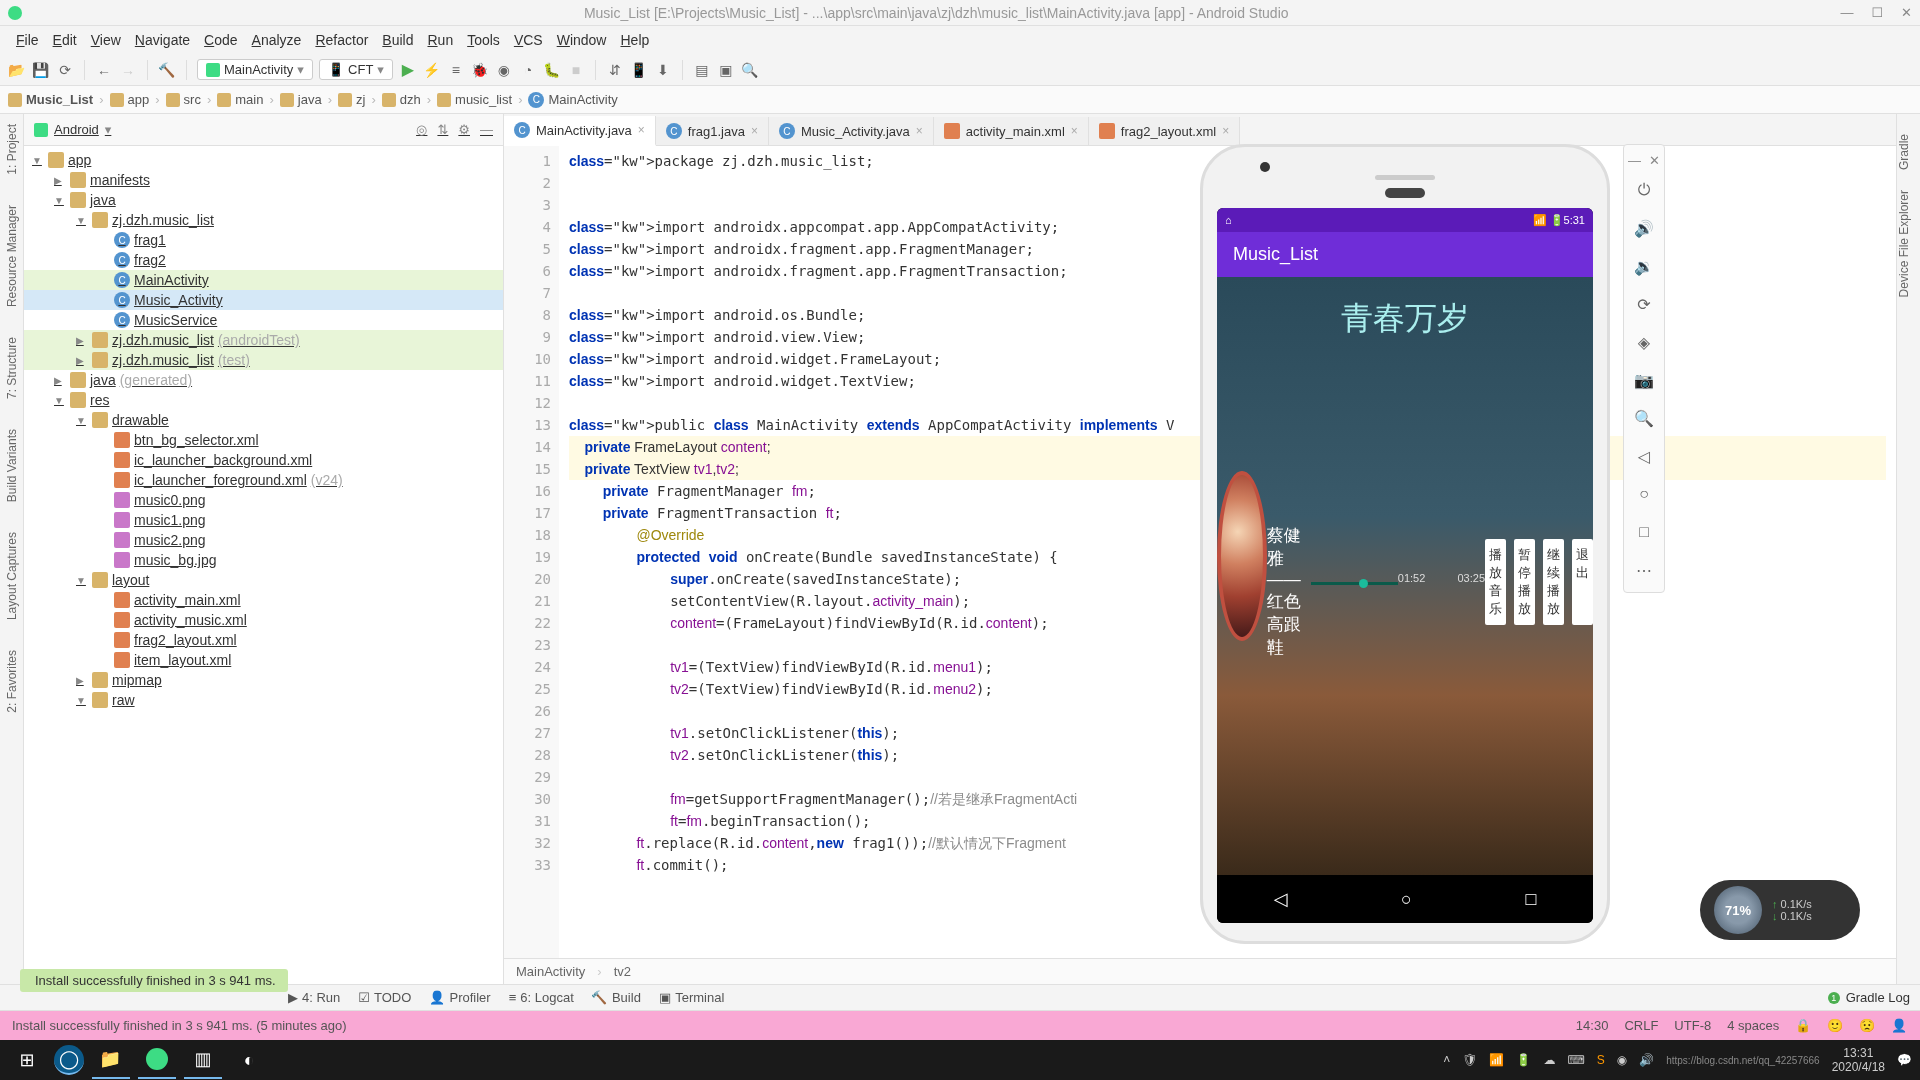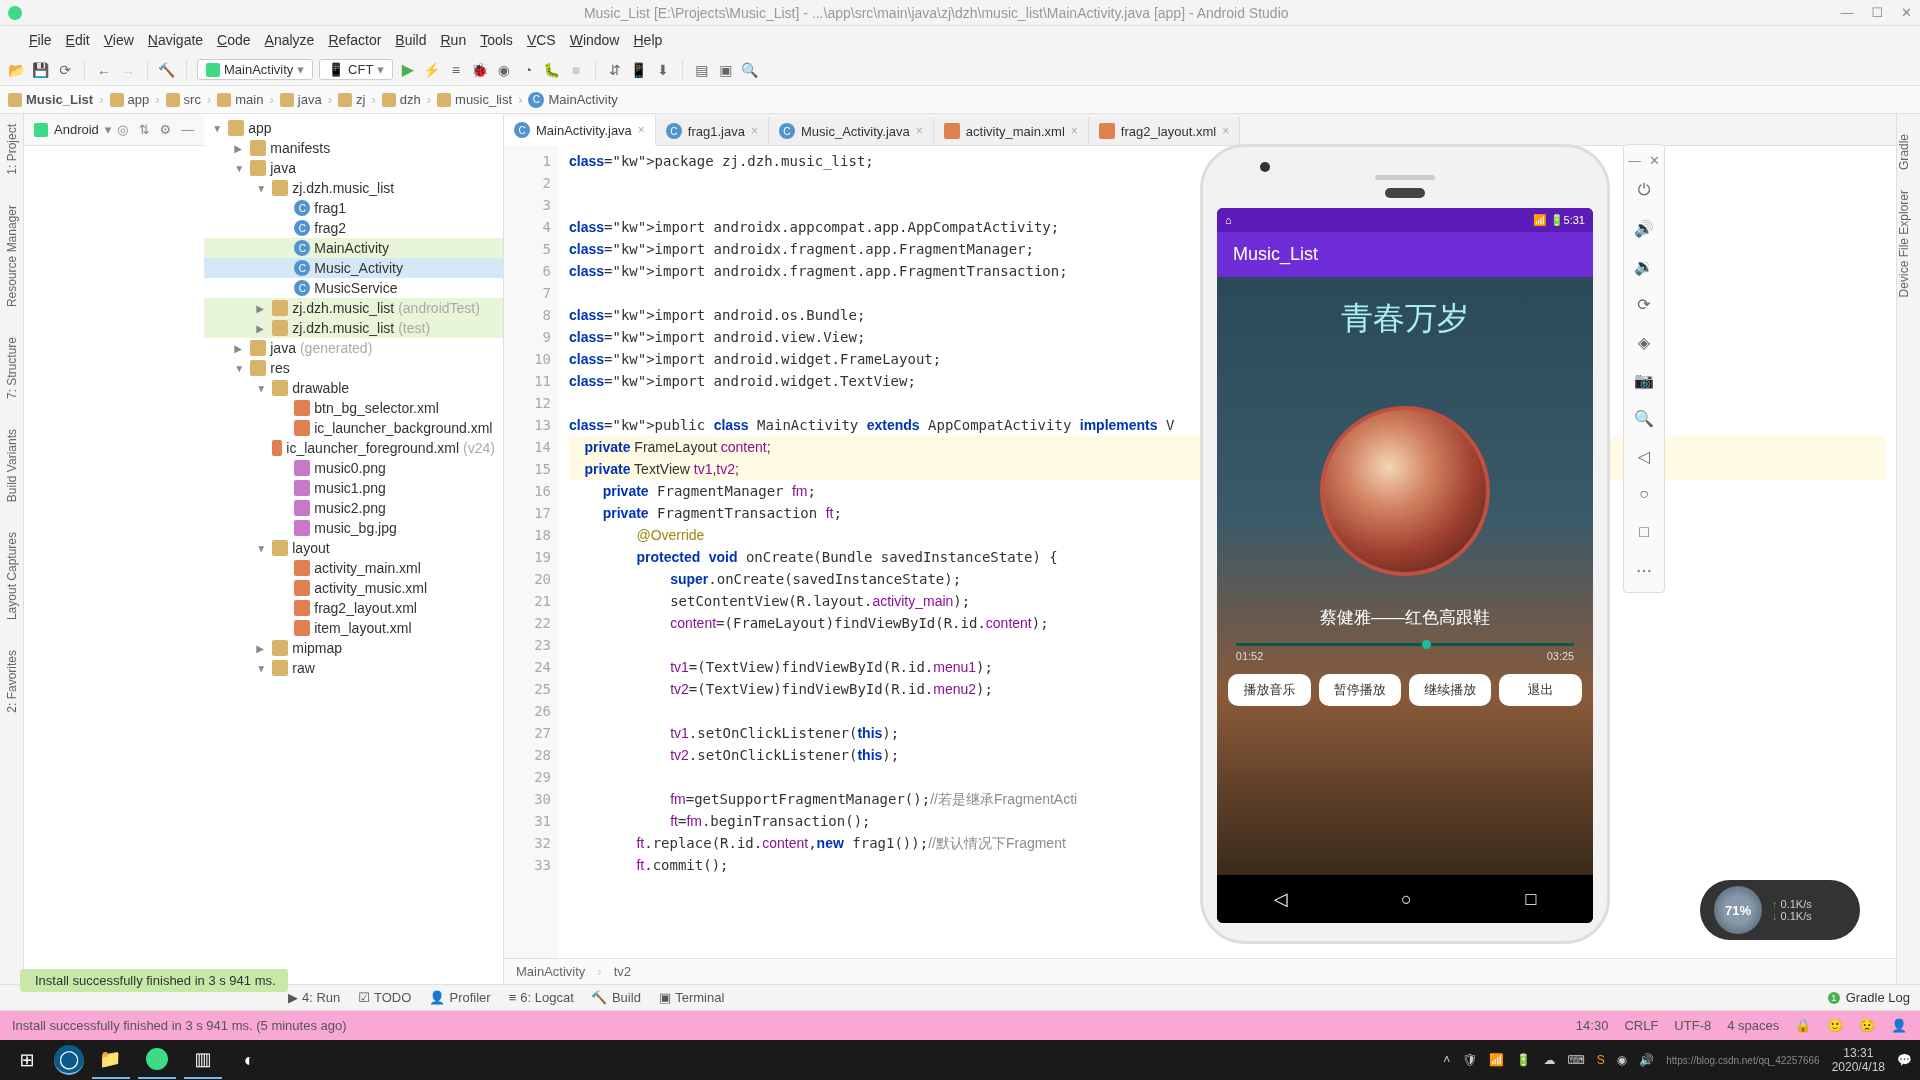--- a/index.html
+++ b/index.html
@@ -1,37 +1,37 @@
 <!DOCTYPE html>
 <html><head>
 <meta charset="utf-8">
 <style>
 * { margin:0; padding:0; box-sizing:border-box; font-family:"Segoe UI",Arial,sans-serif; }
 body { width:1920px; height:1080px; background:#f4f4f4; overflow:hidden; font-size:13px; color:#333; position:relative;}
 .titlebar { height:26px; background:#f4f4f4; display:flex; align-items:center; padding:0 8px; border-bottom:1px solid #e0e0e0;}
 .titlebar .logo { width:14px; height:14px; background:#3ddc84; border-radius:50%; margin-right:10px;}
 .titlebar .title-text { color:#999; font-size:14px; flex:1; text-align:center;}
 .win-controls { display:flex; gap:18px; color:#888;}
-.menubar { height:28px; display:flex; align-items:center; padding:0 23px; gap:2px; background:#f4f4f4;}
+.menubar { height:28px; display:flex; align-items:center; padding:0 10px; gap:2px; background:#f4f4f4;}
 .menubar span { padding:3px 6px; font-size:14px; cursor:pointer;}
 .menubar span u { text-decoration:underline;}
 .toolbar { height:32px; display:flex; align-items:center; padding:0 8px; gap:6px; background:#f4f4f4; border-bottom:1px solid #e0e0e0;}
 .tool-icon { width:18px; height:18px; display:flex; align-items:center; justify-content:center; color:#666; font-size:14px; cursor:pointer;}
 .tool-sep { width:1px; height:20px; background:#ddd; margin:0 4px;}
 .config-select { display:flex; align-items:center; gap:4px; padding:2px 8px; border:1px solid #ccc; border-radius:3px; background:#fff; font-size:13px;}
 .android-badge { width:14px;height:14px;background:#3ddc84;border-radius:2px;}
 .breadcrumb { height:28px; display:flex; align-items:center; padding:0 8px; gap:4px; background:#fafafa; border-bottom:1px solid #e0e0e0; font-size:13px;}
 .bc-item { display:flex; align-items:center; gap:4px; color:#555;}
 .bc-sep { color:#bbb; margin:0 2px;}
 .bc-folder { width:14px;height:14px;background:#d8b46a;border-radius:2px;}
 .main-area { display:flex; height:calc(100% - 26px - 28px - 32px - 28px - 26px - 30px - 40px);}
 .left-rail { width:24px; background:#f4f4f4; border-right:1px solid #e0e0e0; display:flex; flex-direction:column; align-items:center; padding-top:10px; gap:30px;}
 .rail-label { writing-mode:vertical-rl; transform:rotate(180deg); font-size:12px; color:#666; cursor:pointer;}
 .right-rail { width:24px; background:#f4f4f4; border-left:1px solid #e0e0e0;}
-.project-panel { width:480px; background:#fff; border-right:1px solid #e0e0e0; display:flex; flex-direction:row;}
+.project-panel { width:480px; background:#fff; border-right:1px solid #e0e0e0; display:flex; flex-direction:column;text-decoration:underline;}
 .panel-header { height:32px; display:flex; align-items:center; padding:0 10px; gap:6px; border-bottom:1px solid #e0e0e0; background:#f8f8f8;}
 .panel-tools { margin-left:auto; display:flex; gap:10px; color:#888;}
 .tree { flex:1; overflow:auto; padding:4px 0;}
 .tree-item { display:flex; align-items:center; padding:2px 8px; gap:4px; font-size:14px; cursor:pointer;}
 .tree-item.selected { background:#d5e8f7;}
 .tree-item.hl { background:#e8f5d8;}
 .indent { display:inline-block; width:18px;}
 .chev { width:12px; color:#888; font-size:10px;}
 .ic-folder { width:16px;height:16px;background:#d8b46a;border-radius:2px;}
 .ic-java { width:16px;height:16px;background:#5394cf;border-radius:50%;font-size:10px;color:#fff;display:flex;align-items:center;justify-content:center;}
@@ -62,29 +62,29 @@
 .task-icon.active { border-bottom:2px solid #76b9ed;}
 .task-spacer { flex:1;}
 .tray { display:flex; align-items:center; gap:12px; color:#ccc; font-size:12px;}
 .emulator { position:absolute; top:144px; right:310px; width:410px; height:800px;}
 .emu-frame { width:100%; height:100%; background:#f2f2f2; border-radius:45px; border:3px solid #ddd; display:flex; flex-direction:column; padding:28px 14px 18px;}
 .emu-speaker { width:60px;height:5px;background:#ccc;border-radius:3px;margin:0 auto 8px;}
 .emu-notch { width:40px;height:10px;background:#444;border-radius:5px;margin:0 auto 10px;}
 .emu-screen { flex:1; background:#000; border-radius:6px; overflow:hidden; display:flex; flex-direction:column; position:relative;}
 .emu-statusbar { height:24px;background:#5b1bb8;color:#fff;display:flex;align-items:center;padding:0 8px;font-size:11px;}
 .emu-appbar { height:45px;background:#6f2dd8;color:#fff;display:flex;align-items:center;padding:0 16px;font-size:18px;font-weight:500;}
-.emu-content { flex:1;background:linear-gradient(180deg,#2a4a5a 0%,#3a5a6a 40%,#8a5a3a 70%,#3a2a1a 100%);position:relative;display:flex;flex-direction:column;align-items:center;justify-content:center;}
+.emu-content { flex:1;background:linear-gradient(180deg,#2a4a5a 0%,#3a5a6a 40%,#8a5a3a 70%,#3a2a1a 100%);position:relative;display:flex;flex-direction:row;align-items:center;justify-content:center;}
 .emu-doodle { position:absolute;top:20px;color:#aee;font-size:32px;font-family:cursive;}
 .emu-album { width:170px;height:170px;border-radius:50%;background:radial-gradient(circle at 40% 35%,#f5d5b5 0%,#d08060 30%,#a04030 60%,#401818 100%);border:4px solid #c05040;margin-top:-40px;}
 .emu-songtitle { color:#fff;font-size:17px;margin-top:30px;}
 .emu-progress { width:90%;height:3px;background:#0a5a4a;margin-top:14px;position:relative;}
 .emu-progress::after { content:'';position:absolute;left:55%;top:-3px;width:9px;height:9px;background:#1abc9c;border-radius:50%;}
 .emu-times { width:90%;display:flex;justify-content:space-between;color:#ddd;font-size:11px;margin-top:4px;}
 .emu-buttons { display:flex;gap:8px;margin-top:12px;width:94%;}
-.emu-btn { flex:1;background:#fff;color:#333;padding:7px 4px;font-size:13px;text-align:center;border-radius:10px;}
+.emu-btn { flex:1;background:#fff;color:#333;padding:7px 4px;font-size:13px;text-align:center;border-radius:2px;}
 .emu-nav { height:48px;background:#000;display:flex;align-items:center;justify-content:space-around;color:#fff;font-size:18px;}
 .emu-toolbar { position:absolute; top:144px; right:255px; width:42px; background:#fafafa; border:1px solid #ddd; border-radius:4px; display:flex; flex-direction:column; gap:8px; padding:8px 4px; align-items:center;}
 .emu-tool { width:28px;height:28px;display:flex;align-items:center;justify-content:center;color:#666;font-size:16px;cursor:pointer;}
 .netwidget { position:absolute; top:880px; right:60px; width:160px; height:60px; background:#333; border-radius:30px; display:flex; align-items:center; gap:10px; padding:0 14px; color:#ccc; font-size:11px;}
 .netball { width:48px;height:48px;border-radius:50%;background:radial-gradient(circle,#89a 40%,#456 100%);display:flex;align-items:center;justify-content:center;color:#fff;font-size:13px;font-weight:bold;}
 .marker-green { color:#4caf50;}
 .marker-play { color:#4caf50; font-size:16px;}
 </style>
 </head>
 <body>

